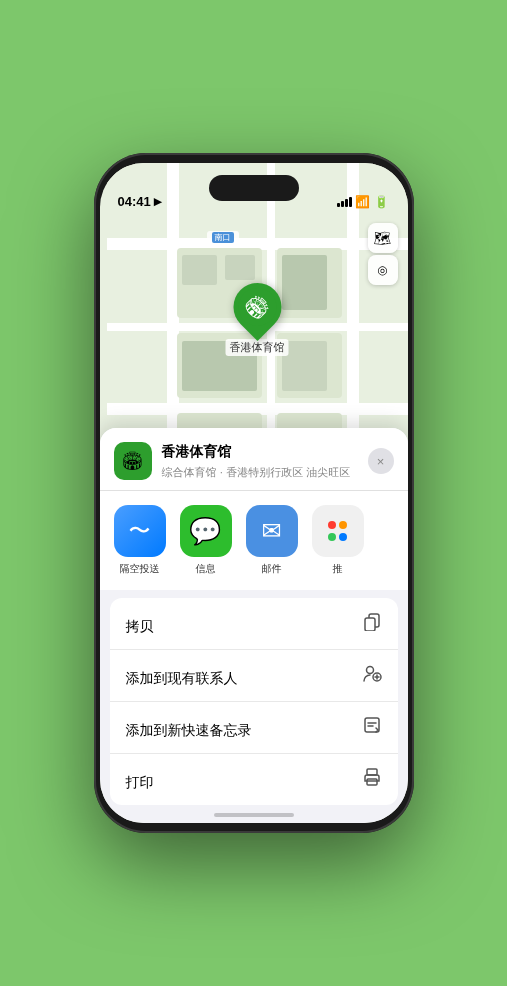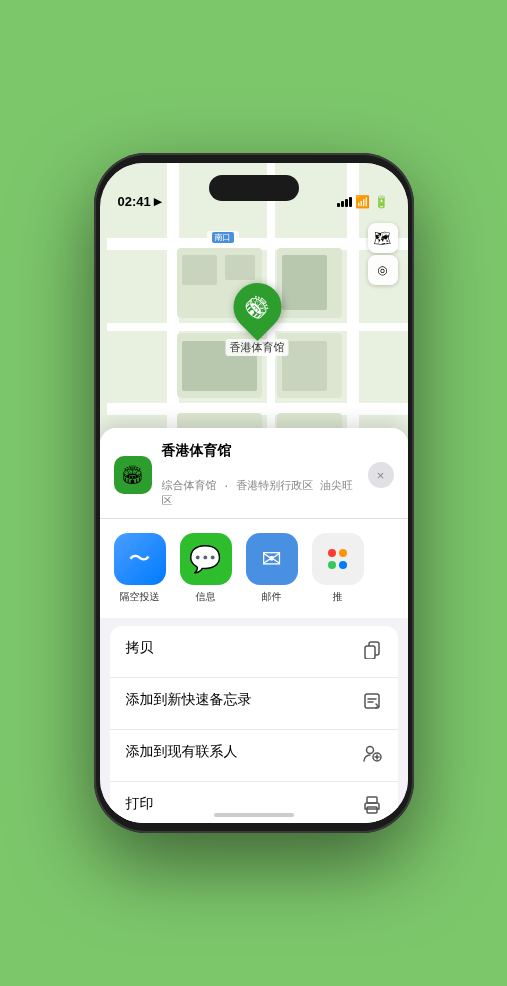--- a/index.html
+++ b/index.html
@@ -231,22 +231,21 @@
       flex: 1;
     }
     .location-name {
       font-size: 14px;
       font-weight: 600;
       color: #000;
     }
     .location-desc {
       font-size: 11px;
       color: #888;
-      margin-top: 18px;
-      font-family: Liberation Mono, monospace;
+      margin-top: 4px;
     }
     .close-btn {
       width: 26px;
       height: 26px;
       background: #e0e0e5;
       border-radius: 50%;
       display: flex;
       align-items: center;
       justify-content: center;
       cursor: pointer;
@@ -301,21 +300,21 @@
     }
     
     .action-list {
       background: #fff;
       border-radius: 12px;
       margin: 8px 10px 0;
       overflow: hidden;
     }
     .action-item {
       display: flex;
-      align-items: flex-start;
+      align-items: flex-end;
       justify-content: space-between;
       padding: 13px 16px;
       border-bottom: 0.5px solid #e8e8e8;
       cursor: pointer;
     }
     .action-item:last-child {
       border-bottom: none;
     }
     .action-label {
       font-size: 14px;
@@ -349,21 +348,21 @@
 </head>
 <body>
 
 <div class="phone-frame">
   <div class="phone-screen">
 
     <div class="dynamic-island"></div>
 
     <div class="status-bar">
       <div style="display:flex;align-items:center;gap:3px;">
-        <span style="font-size:13px;font-weight:600;">02:41</span>
+        <span style="font-size:13px;font-weight:600;">04:41</span>
         <span style="font-size:11px;">▶</span>
       </div>
       <div class="status-icons">
         <div class="signal-bars">
           <div class="signal-bar" style="height:4px;"></div>
           <div class="signal-bar" style="height:6px;"></div>
           <div class="signal-bar" style="height:8px;"></div>
           <div class="signal-bar" style="height:10px;"></div>
         </div>
         <span style="font-size:12px;">📶</span>
@@ -479,43 +478,43 @@
           <span class="action-icon">
             <svg width="20" height="20" viewBox="0 0 20 20" fill="none" xmlns="http://www.w3.org/2000/svg">
               <rect x="7" y="3" width="10" height="13" rx="2" stroke="#555" stroke-width="1.5"></rect>
               <rect x="3" y="7" width="10" height="13" rx="2" fill="white" stroke="#555" stroke-width="1.5"></rect>
             </svg>
           </span>
         </div>
 
 
         <div class="action-item">
-          <span class="action-label">添加到新快速备忘录</span>
-          <span class="action-icon">
-            <svg width="20" height="20" viewBox="0 0 20 20" fill="none">
-              <rect x="3" y="3" width="14" height="14" rx="2" stroke="#555" stroke-width="1.5"></rect>
-              <path d="M6 8h8M6 11h5" stroke="#555" stroke-width="1.5" stroke-linecap="round"></path>
-              <path d="M14 13l2 2-2 2" stroke="#555" stroke-width="1.5" stroke-linecap="round" stroke-linejoin="round"></path>
-            </svg>
-          </span>
-        </div>
-
-        <div class="action-item">
           <span class="action-label">添加到现有联系人</span>
           <span class="action-icon">
             <svg width="20" height="20" viewBox="0 0 20 20" fill="none">
               <circle cx="8" cy="7" r="3.5" stroke="#555" stroke-width="1.5"></circle>
               <path d="M2 18c0-3.314 2.686-6 6-6" stroke="#555" stroke-width="1.5" stroke-linecap="round"></path>
               <circle cx="15" cy="14" r="4" stroke="#555" stroke-width="1.5"></circle>
               <path d="M15 12v4M13 14h4" stroke="#555" stroke-width="1.5" stroke-linecap="round"></path>
             </svg>
           </span>
         </div>
 
         <div class="action-item">
+          <span class="action-label">添加到新快速备忘录</span>
+          <span class="action-icon">
+            <svg width="20" height="20" viewBox="0 0 20 20" fill="none">
+              <rect x="3" y="3" width="14" height="14" rx="2" stroke="#555" stroke-width="1.5"></rect>
+              <path d="M6 8h8M6 11h5" stroke="#555" stroke-width="1.5" stroke-linecap="round"></path>
+              <path d="M14 13l2 2-2 2" stroke="#555" stroke-width="1.5" stroke-linecap="round" stroke-linejoin="round"></path>
+            </svg>
+          </span>
+        </div>
+
+        <div class="action-item">
           <span class="action-label">打印</span>
           <span class="action-icon">
             <svg width="20" height="20" viewBox="0 0 20 20" fill="none">
               <rect x="5" y="2" width="10" height="6" rx="1" stroke="#555" stroke-width="1.5"></rect>
               <rect x="5" y="12" width="10" height="6" rx="1" stroke="#555" stroke-width="1.5"></rect>
               <path d="M5 8h10c1.105 0 2 .895 2 2v4H3v-4c0-1.105.895-2 2-2z" stroke="#555" stroke-width="1.5"></path>
             </svg>
           </span>
         </div>
       </div>

